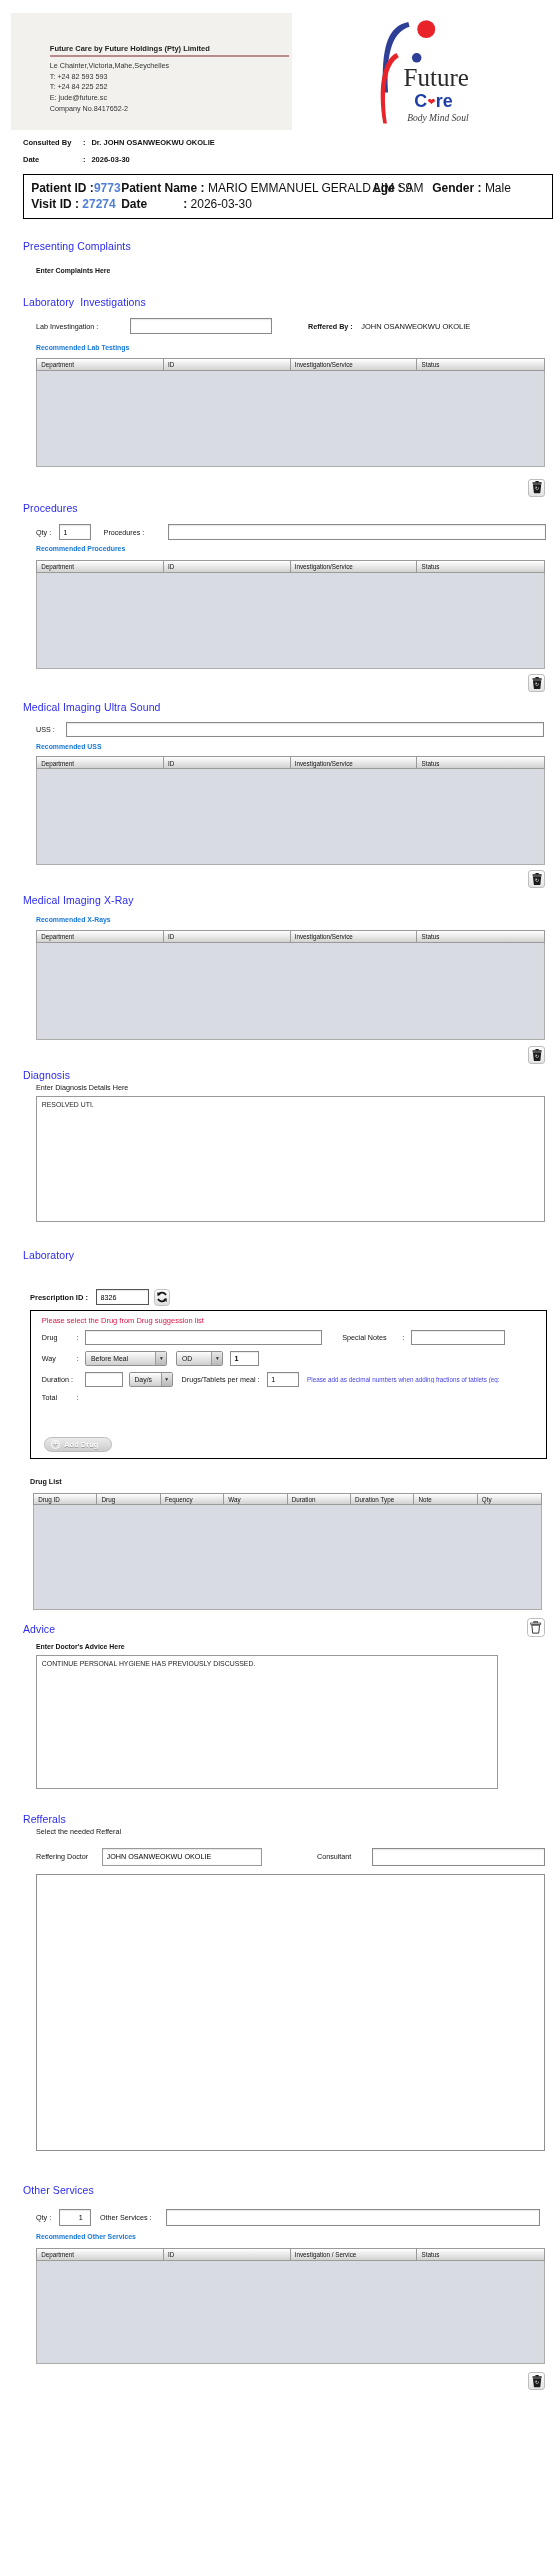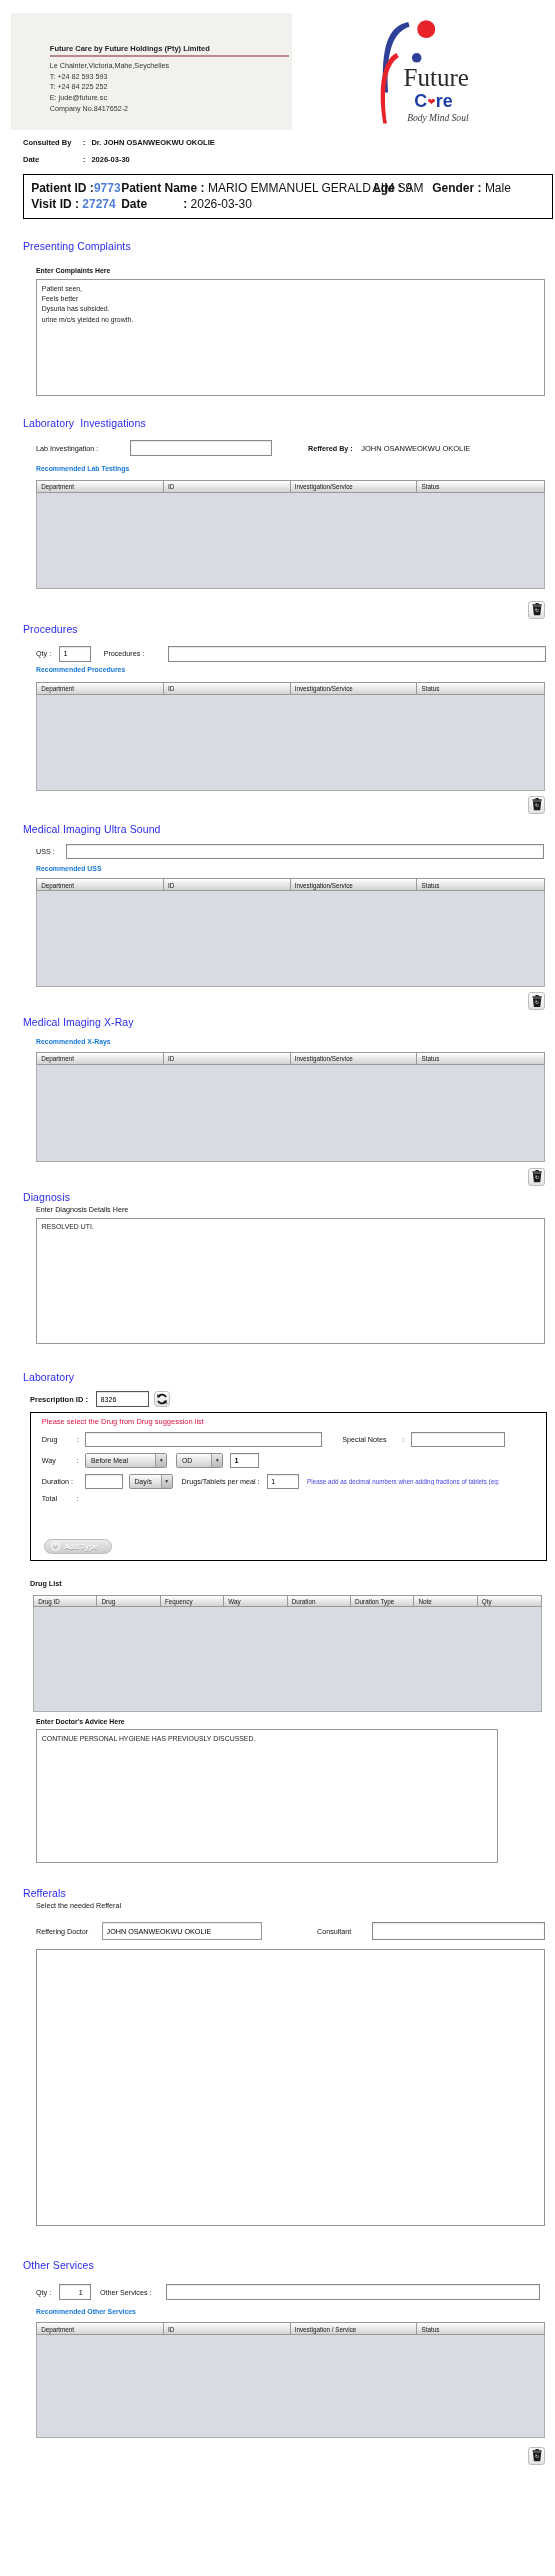--- a/index.html
+++ b/index.html
@@ -141,24 +141,20 @@
       <span><b>Gender</b><b> : </b><span class="plain">Male</span></span>
     </div>
     <div class="p-row">
       <span class="blk-pid"><b>Visit ID</b><b> : </b><span class="id-val">27274</span></span>
       <span><span class="date-lbl-inner">Date</span><b>: </b><span class="plain">2026-03-30</span></span>
     </div>
   </div>
 
   <div class="section-title mt34">Presenting Complaints</div>
   <div class="sub-label mt26">Enter Complaints Here</div>
-  <textarea class="big-textarea mt8" style="height: 117px;">Patient seen,
-Feels better
-Dysuria has subsided.
-urine m/c/s yielded no growth.</textarea>
 
   <div class="section-title mt36">Laboratory  Investigations</div>
   <div class="field-row mt18">
     <span style="width:94px">Lab Investingation :</span>
     <input class="txt-input" style="width: 142px;">
     <span style="margin-left:36px;font-weight:bold">Reffered By :</span>
     <span style="margin-left:8.4px;font-size:7.5px">JOHN OSANWEOKWU OKOLIE</span>
   </div>
   <div class="link mt16">Recommended Lab Testings</div>
   <div class="svc-table mt12">
@@ -255,21 +251,21 @@
         <text x="8.5" y="15" font-size="8" fill="#fff" text-anchor="middle">↻</text>
       </svg>
     </div>
   </div>
 
   <div class="section-title" style="margin-top:5px">Diagnosis</div>
   <div class="sub-label" style="margin-top:2.4px;font-weight:normal;font-size:7.2px">Enter Diagnosis Details Here</div>
   <textarea class="big-textarea" style="margin-top: 3.6px; height: 126px;">RESOLVED UTI.</textarea>
 
   <div class="section-title mt45">Laboratory</div>
-  <div class="rx-row" style="margin-top:8px">
+  <div class="rx-row" style="margin-top:28px">
     <span class="rx-label">Prescription ID :</span>
     <input class="rx-input" value="8326" style="">
     <div class="refresh-btn">
       <svg width="12" height="12" viewBox="0 0 24 24">
         <path d="M20 8 A 9 9 0 0 0 6 5.5" stroke="#111" stroke-width="3.4" fill="none"></path>
         <polygon points="2.5,2 9.5,7.5 3,10" fill="#111"></polygon>
         <path d="M4 16 A 9 9 0 0 0 18 18.5" stroke="#111" stroke-width="3.4" fill="none"></path>
         <polygon points="21.5,22 14.5,16.5 21,14" fill="#111"></polygon>
       </svg>
     </div>
@@ -314,39 +310,49 @@
       <span class="note-text">Please add as decimal numbers when adding fractions of tablets (eg:</span>
     </div>
 
     <div class="med-row">
       <span class="med-lbl">Total</span>
       <span class="med-colon">:</span>
     </div>
 
     <div class="add-drug-btn">
       <span class="plus-circle">+</span>
-      <span>Add Type</span>
+      <span>Add Drug</span>
     </div>
   </div>
 
   <div class="sub-label" style="margin-top:18px;margin-left:30px;font-size:7.2px">Drug List</div>
   <div class="drug-table mt12">
     <div class="drug-thead">
         <div class="drug-th">Drug ID</div>
         <div class="drug-th">Drug</div>
         <div class="drug-th">Fequency</div>
         <div class="drug-th">Way</div>
         <div class="drug-th">Duration</div>
         <div class="drug-th">Duration Type</div>
         <div class="drug-th">Note</div>
         <div class="drug-th">Qty</div>
       </div>
     <div class="drug-tbody"></div>
   </div>
 
+  <div class="advice-head-row">
+    <div class="section-title" style="margin-top:4.8px">Advice</div>
+    <div class="outline-trash-btn">
+      <svg width="11.4" height="13" viewBox="0 0 19 22">
+        <rect x="6.5" y="0.8" width="6" height="2.4" fill="#fff" stroke="#2b2b2b" stroke-width="1.2"></rect>
+        <rect x="1" y="3.4" width="17" height="2.2" fill="#fff" stroke="#2b2b2b" stroke-width="1.2"></rect>
+        <path d="M3 7 h13 l-1.4 13.5 h-10.2 z" fill="#fff" stroke="#2b2b2b" stroke-width="1.6"></path>
+      </svg>
+    </div>
+  </div>
   <div class="sub-label mt10">Enter Doctor's Advice Here</div>
   <textarea class="big-textarea" style="margin-top: 4.2px; height: 134px; width: 462px;">CONTINUE PERSONAL HYGIENE HAS PREVIOUSLY DISCUSSED.</textarea>
 
   <div class="section-title mt40">Refferals</div>
   <div class="sub-label" style="margin-top:2.4px;font-weight:normal;font-size:7.2px">Select the needed Refferal</div>
   <div class="ref-row">
     <span style="width:66px">Reffering Doctor</span>
     <input class="txt-input" style="width: 160px; height: 18px; border-width: 1.2px; border-color: rgb(154, 154, 154);" value="JOHN OSANWEOKWU OKOLIE">
     <span style="margin-left:55px;width:39px">Consultant</span>
     <input class="txt-input" style="margin-left: 16px; width: 173px; height: 18px;" value="">

